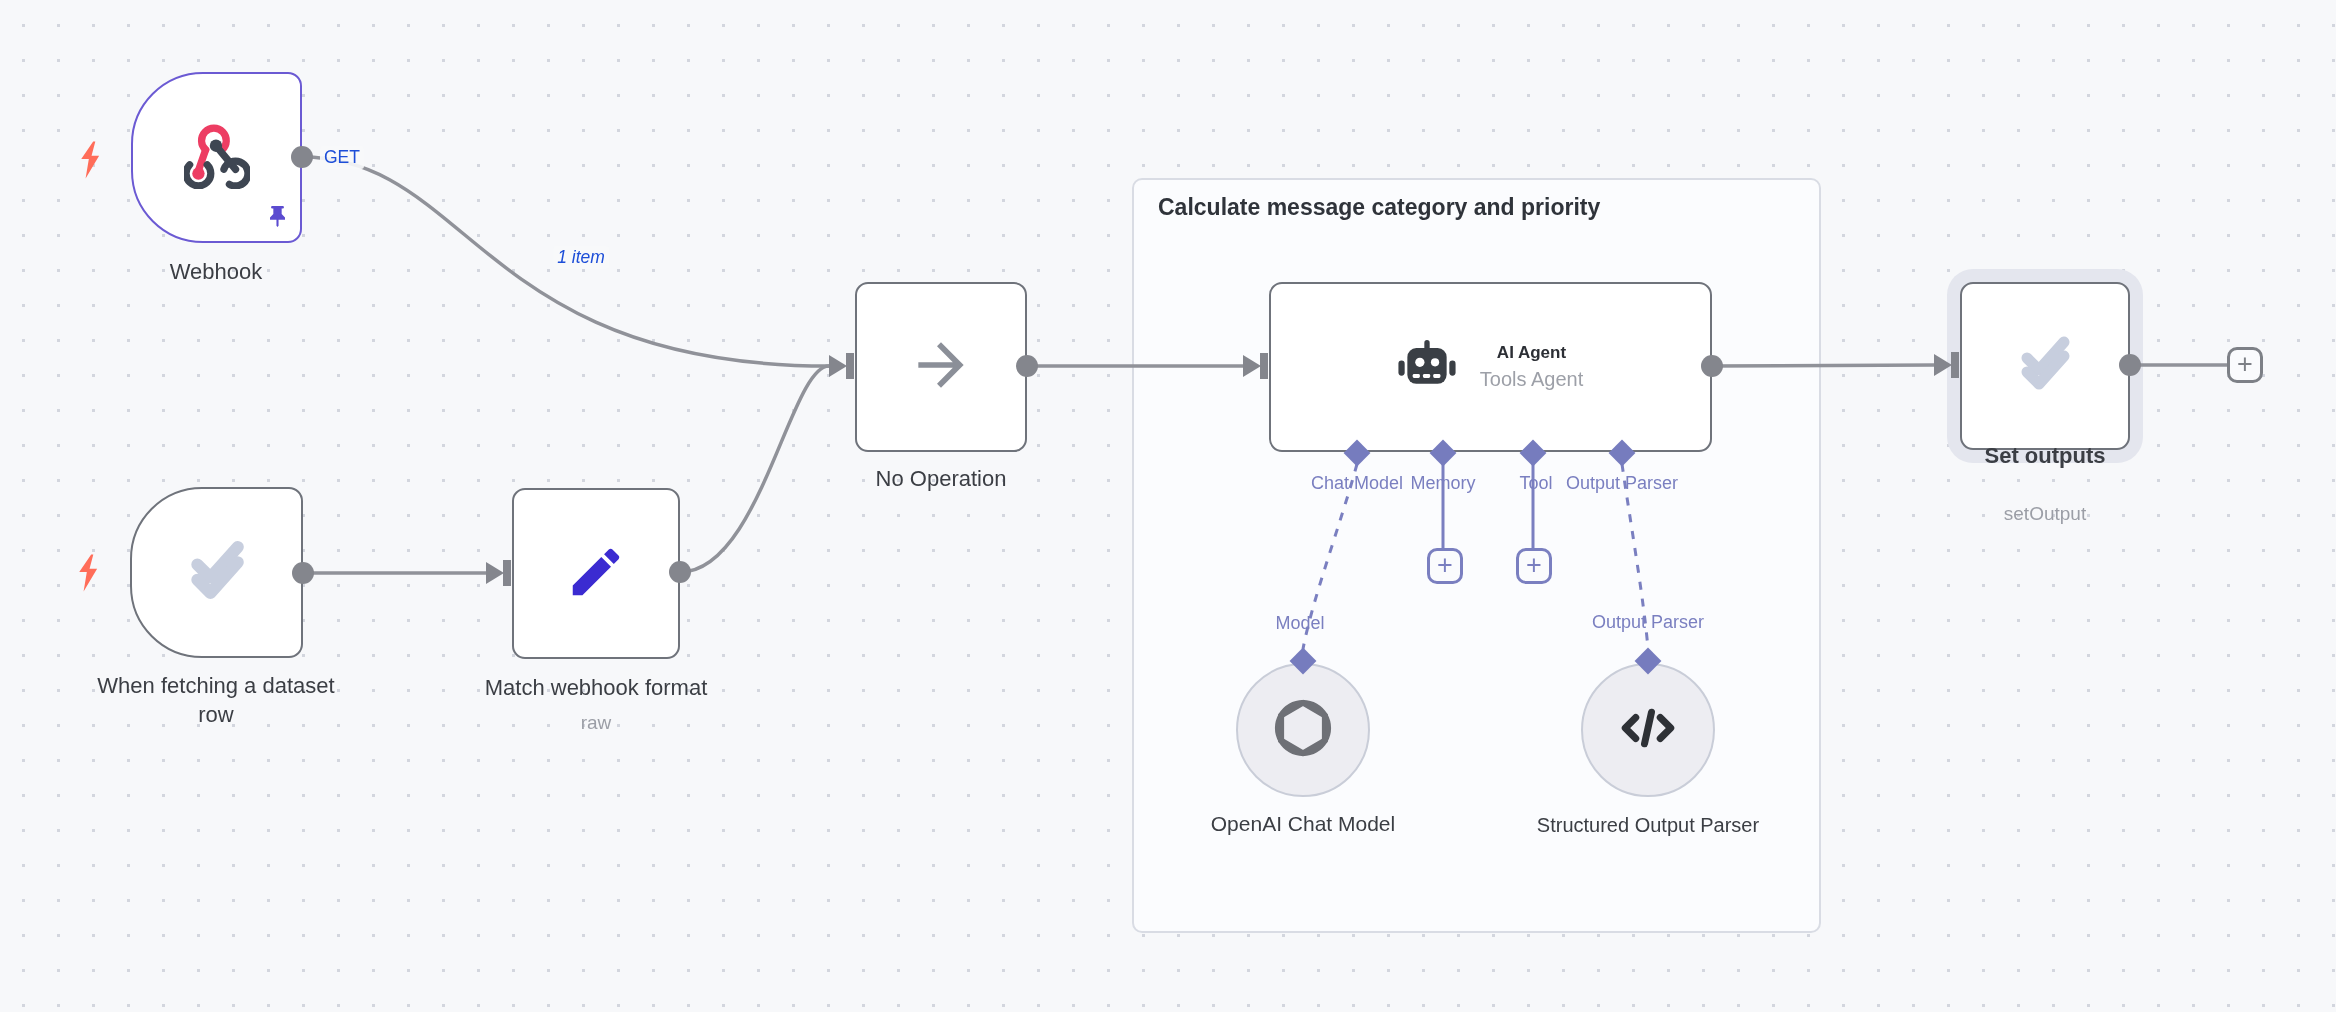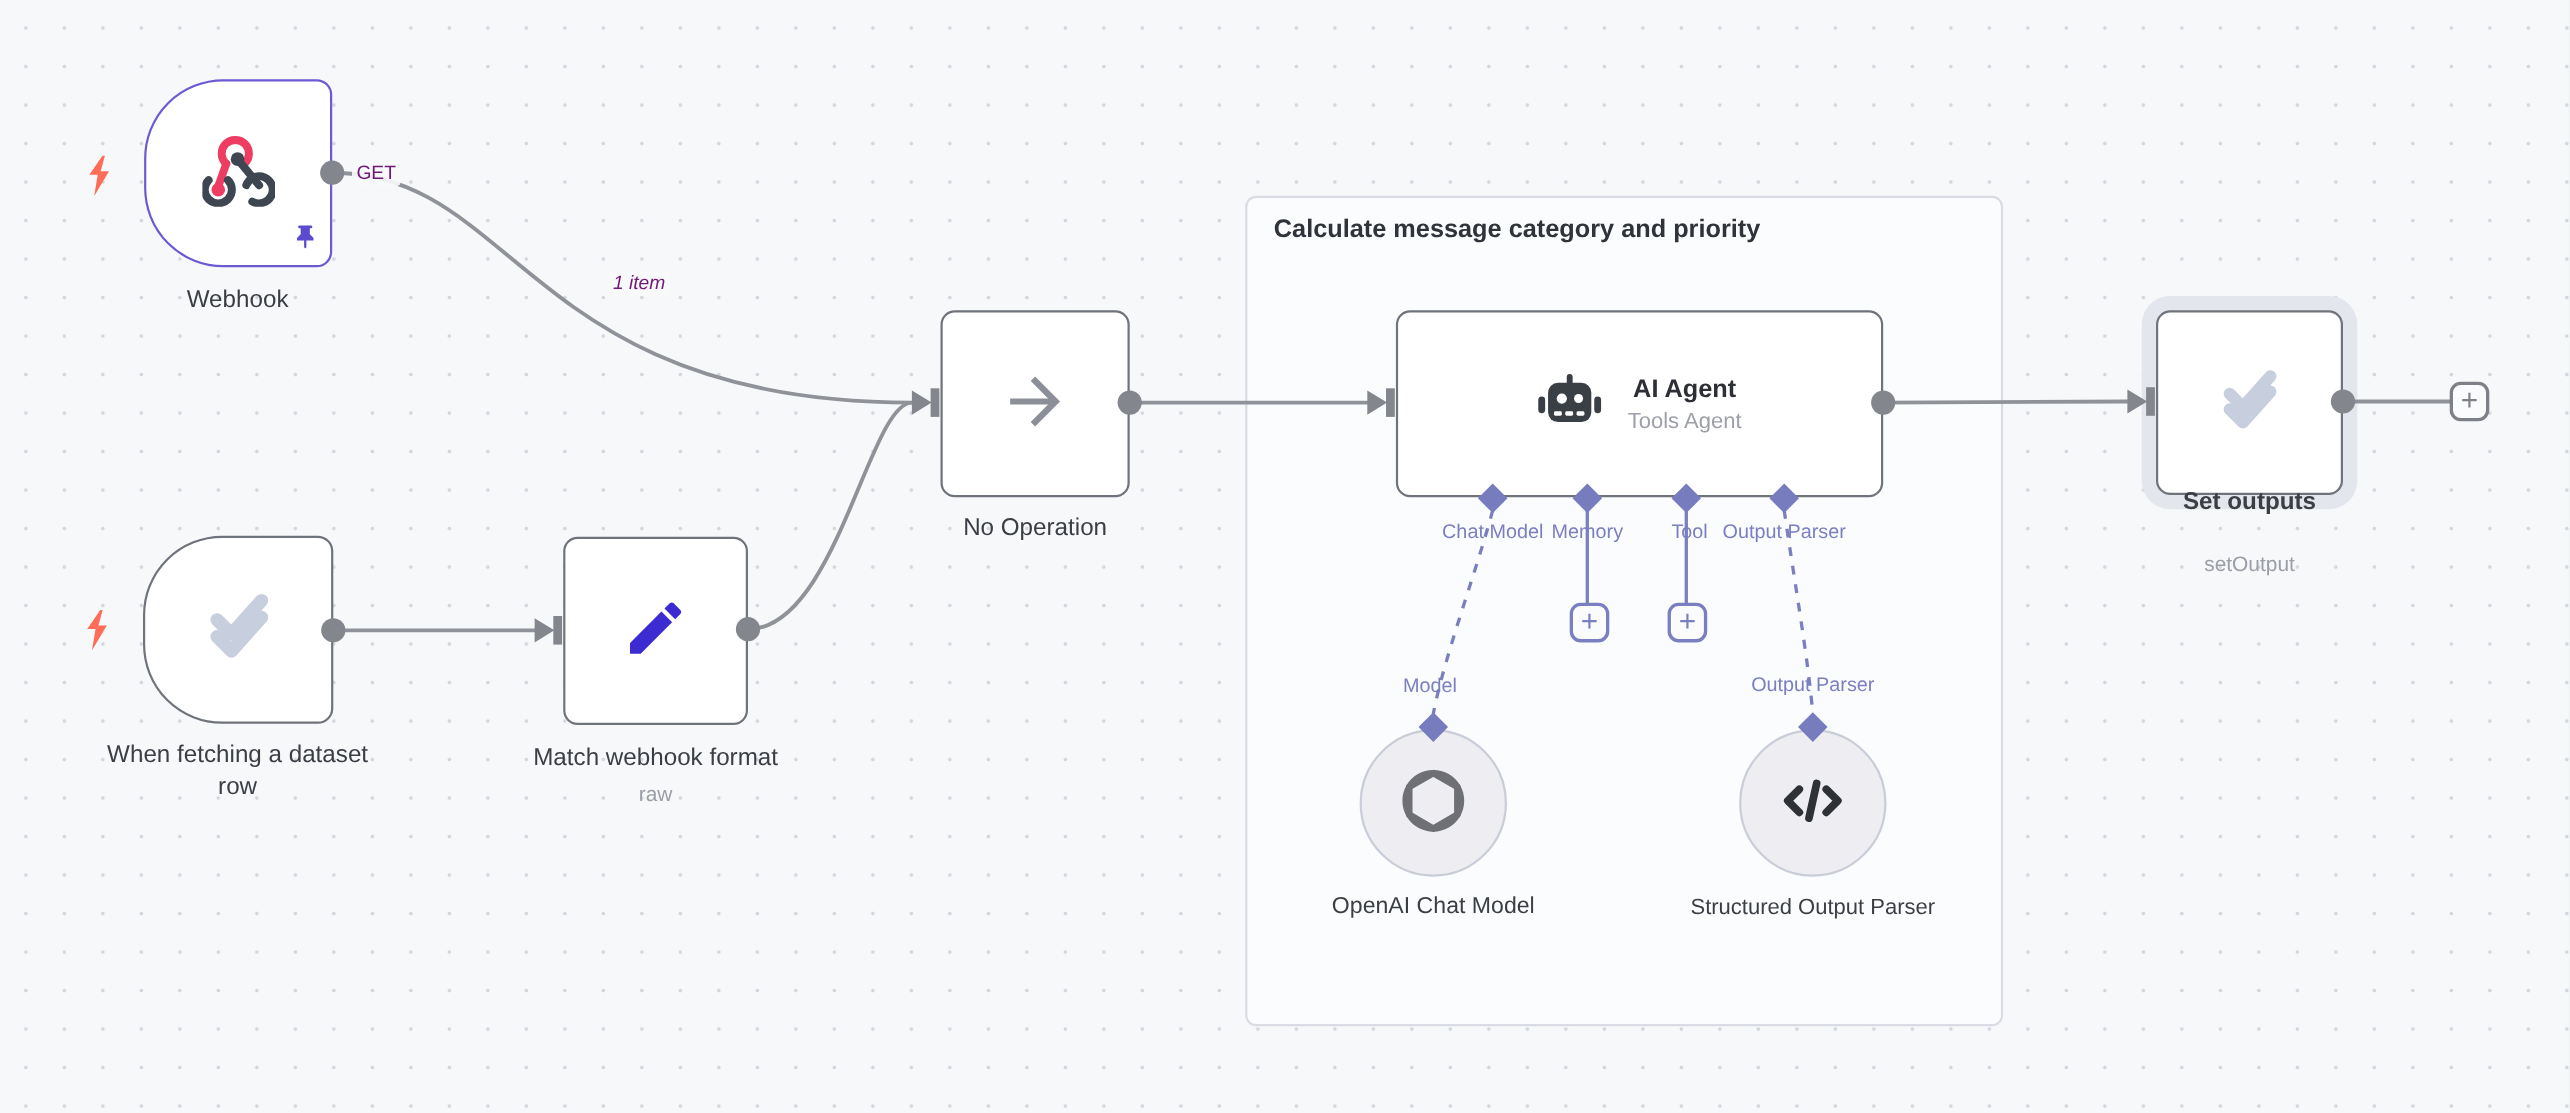--- a/index.html
+++ b/index.html
@@ -26,21 +26,21 @@
   }
   .trigger{border-radius:72px 14px 14px 72px;}
   .node.webhook{left:131px;top:72px;width:171px;height:171px;border-color:#6b5ad3;}
   .node.whenfetch{left:130px;top:487px;width:173px;height:171px;}
   .node.match{left:512px;top:488px;width:168px;height:171px;}
   .node.noop{left:855px;top:282px;width:172px;height:170px;}
   .node.aiagent{left:1269px;top:282px;width:443px;height:170px;gap:24px;z-index:3;}
   .node.setout{left:1960px;top:282px;width:170px;height:168px;box-shadow:0 0 0 13px #e4e6ee;}
   .pin{position:absolute;right:10px;bottom:8px;}
   .agent-text{display:flex;flex-direction:column;align-items:center;}
-  .agent-title{font-size:23px;font-weight:600;color:#2c2f35;}
+  .agent-title{font-size:17px;font-weight:600;color:#2c2f35;}
   .agent-sub{font-size:20px;color:#9da0a8;margin-top:5px;text-align:right;}
   
   .subnode{
     position:absolute;width:134px;height:134px;border-radius:50%;
     background:#ededf2;border:2px solid #c9cdd8;box-sizing:border-box;
     display:flex;align-items:center;justify-content:center;z-index:3;
   }
   .subnode.openai{left:1236px;top:663px;}
   .subnode.parser{left:1581px;top:663px;}
   
@@ -51,21 +51,21 @@
   .nlabel.wrap{white-space:normal;}
   .nsub{
     position:absolute;transform:translateX(-50%);text-align:center;
     font-size:19px;color:#9b9ea6;z-index:5;white-space:nowrap;
   }
   .plabel{
     position:absolute;transform:translateX(-50%);text-align:center;
     font-size:18px;font-weight:500;color:#7a7fc0;z-index:5;white-space:nowrap;
   }
   .wire-label{
-    position:absolute;font-size:17.5px;color:#701a75;z-index:5;
+    position:absolute;font-size:17.5px;color:#1d4ed8;z-index:5;
     background:rgba(247,248,250,.92);padding:1px 4px;border-radius:3px;
   }
   
   .bolt{position:absolute;z-index:3;}
   .bolt.b1{left:78px;top:140px;}
   .bolt.b2{left:76px;top:553px;}
   
   .plusbtn{
     position:absolute;width:36px;height:36px;border-radius:10px;border:3px solid #7a7fc0;
     background:#fafbfd;color:#7a7fc0;display:flex;align-items:center;justify-content:center;

